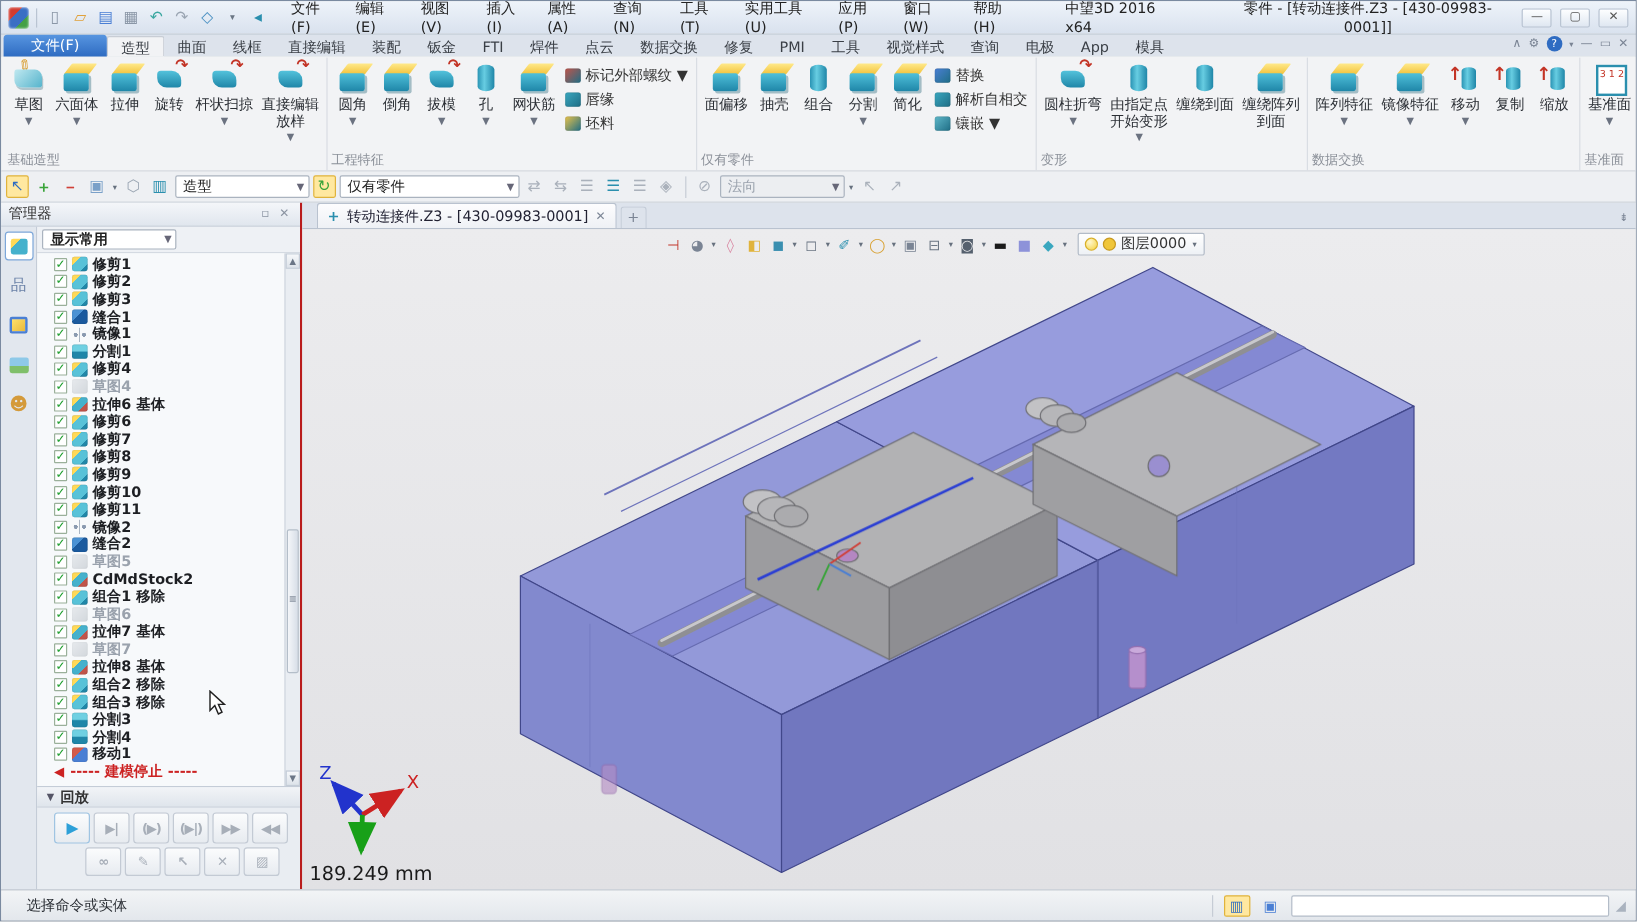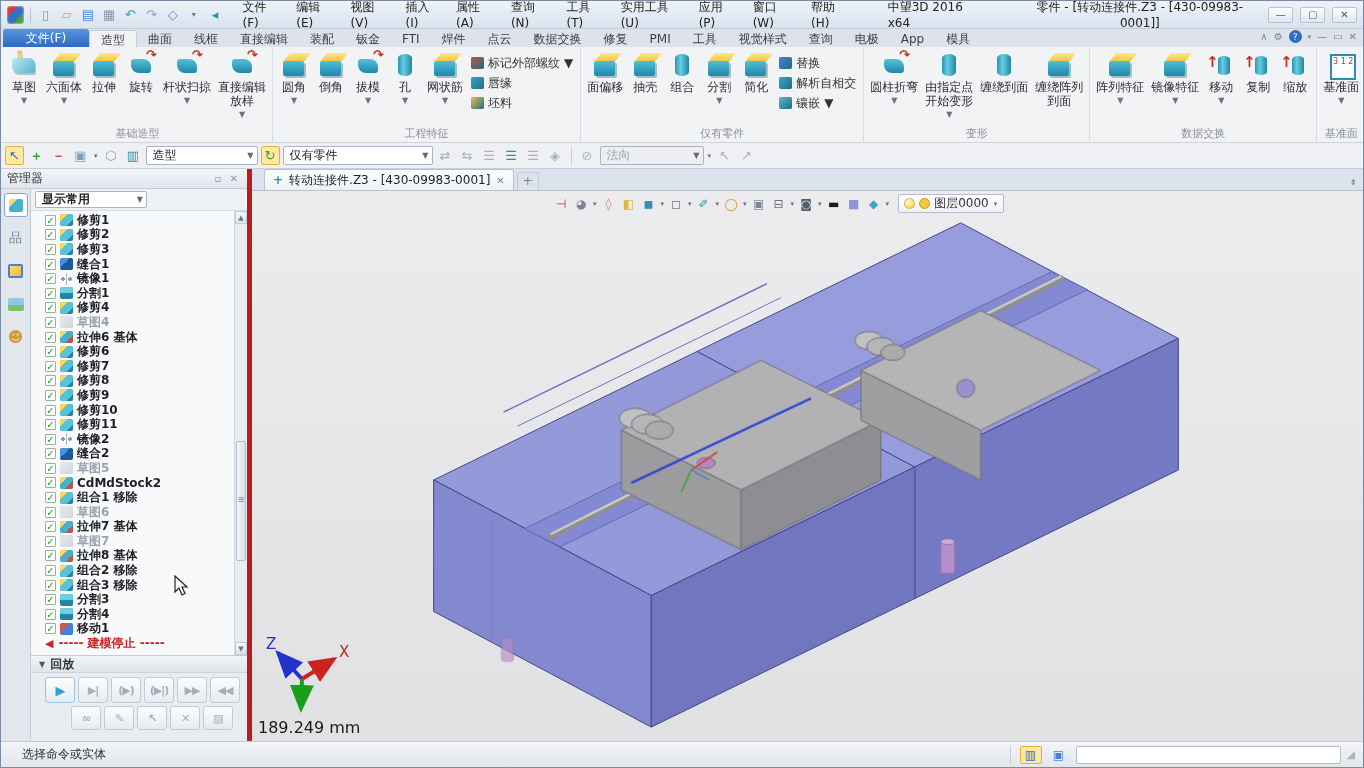--- a/index.html
+++ b/index.html
@@ -23,21 +23,21 @@
   .file-tab{width:86px;height:18px;background:linear-gradient(180deg,#5795e0,#2f6cc2);color:#fff;text-align:center;line-height:18px;border-radius:3px 3px 0 0;font-size:12px;}
   .rtab{padding:1px 11px;height:17px;line-height:16px;color:#3a3f46;font-size:12px;}
   .rtab.active{background:#f2f3f5;border:1px solid #c8cdd5;border-bottom:none;border-radius:2px 2px 0 0;}
   .tabrow-right{position:absolute;right:6px;top:1px;display:flex;align-items:center;gap:6px;color:#7a8494;font-size:10px;}
   .help-ico{width:13px;height:13px;border-radius:50%;background:#2f6cc2;color:#fff;font-size:9px;display:inline-flex;align-items:center;justify-content:center;}
 
   
   .ribbon{height:96px;background:#f2f3f5;border-bottom:1px solid #cfd4db;display:flex;align-items:stretch;padding:1px 2px 0 2px;}
   .rgroup{display:flex;flex-direction:column;border-right:1px solid #d9dde3;padding:0 3px;}
   .g-body{display:flex;align-items:flex-start;height:79px;gap:1px;}
-  .g-name{height:15px;text-align:center;color:#8b9099;font-size:11px;line-height:14px;}
+  .g-name{height:15px;text-align:left;color:#8b9099;font-size:11px;line-height:14px;}
   .rbtn{display:flex;flex-direction:column;align-items:center;min-width:36px;padding:1px 3px;border-radius:2px;}
   .rbtn .lbl{font-size:12px;color:#2b2f35;line-height:14px;white-space:nowrap;}
   .rbtn .dd{font-size:8px;color:#6b7280;line-height:9px;margin-top:2px;}
   .stack{display:flex;flex-direction:column;justify-content:flex-start;gap:2px;padding-top:6px;}
   .sbtn{display:flex;align-items:center;gap:4px;height:18px;padding:0 4px;border-radius:2px;white-space:nowrap;}
   .sic{width:13px;height:12px;border-radius:2px;box-shadow:inset 0 0 1px rgba(0,0,0,.35);}
 
   
   .ic{width:30px;height:28px;position:relative;margin:2px 0 1px 0;}
   .ic.cube:before{content:"";position:absolute;left:4px;top:2px;width:21px;height:9px;background:linear-gradient(180deg,#ffe98a,#f2c23c);transform:skewX(-38deg);transform-origin:bottom left;border-radius:1px;}
@@ -56,21 +56,21 @@
   .tico{width:19px;height:19px;display:inline-flex;align-items:center;justify-content:center;font-size:13px;border-radius:2px;border:1px solid transparent;}
   .tico.hl{background:#ffe8a0;border-color:#e0b33c;}
   .tico.dis{color:#aab1bb !important;}
   .combo{height:19px;background:#fff;border:1px solid #aab3bf;display:flex;align-items:center;padding:0 3px 0 6px;gap:8px;border-radius:2px;color:#222;}
   .combo .car{font-size:8px;color:#667;}
   .combo.dis{background:#eceef1;color:#9aa2ad;}
   .vsep{width:1px;height:18px;background:#c6ccd5;margin:0 3px;}
 
   
   .main{flex:1;display:flex;min-height:0;}
-  .manager{width:251px;background:#e9edf2;border-right:5px solid #b91c1c;display:flex;flex-direction:column;}
+  .manager{width:251px;background:#e9edf2;border-right:2px solid #b91c1c;display:flex;flex-direction:column;}
   .mgr-head{height:20px;background:linear-gradient(180deg,#f4f6f9,#e0e6ee);border-bottom:1px solid #c4ccd7;display:flex;align-items:center;padding:0 6px;color:#333;}
   .mgr-head .hb{margin-left:auto;color:#8a93a1;font-size:10px;width:14px;text-align:center;}
   .mgr-head .hb+.hb{margin-left:2px;}
   .mgr-body{flex:1;display:flex;min-height:0;}
   .sidestrip{width:30px;background:#e2e7ee;border-right:1px solid #c4ccd7;display:flex;flex-direction:column;align-items:center;padding-top:4px;gap:9px;}
   .stab{width:24px;height:24px;border-radius:3px;display:flex;align-items:center;justify-content:center;font-size:13px;}
   .stab.active{background:#fff;border:1px solid #7da7d9;}
   .mgr-right{flex:1;display:flex;flex-direction:column;min-width:0;font-weight:bold;}
   .filterrow{height:22px;background:#eef1f5;border-bottom:1px solid #d4dae2;display:flex;align-items:center;padding:2px 4px;gap:4px;}
   .filterrow .combo{width:112px;height:17px;}

